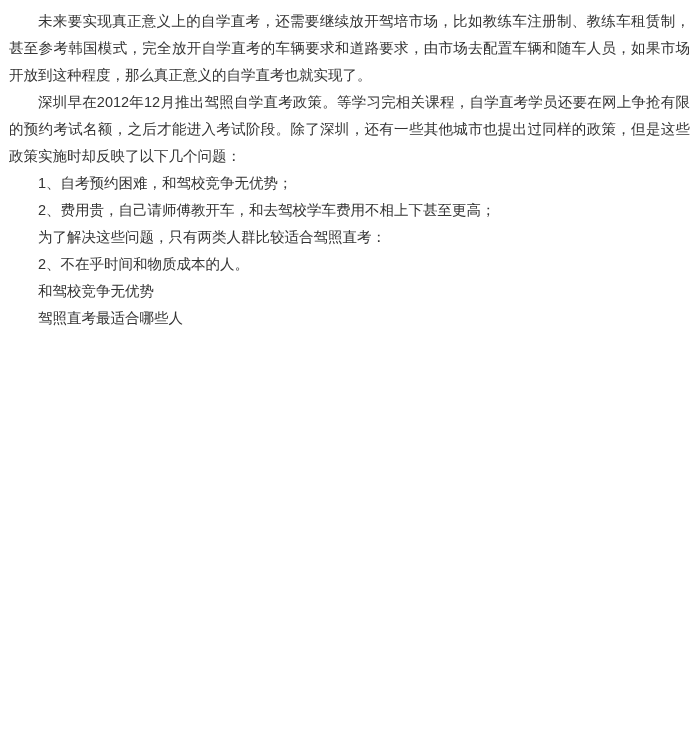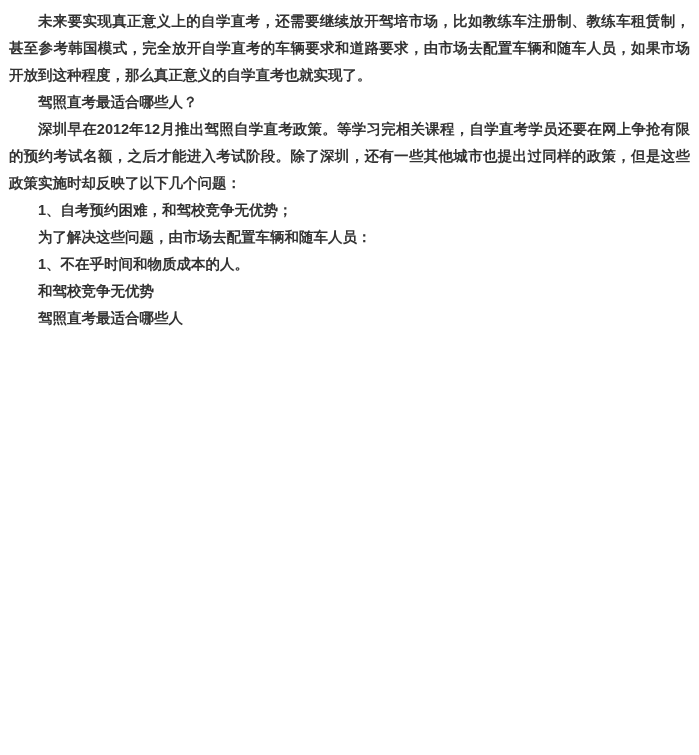--- a/index.html
+++ b/index.html
@@ -11,21 +11,20 @@
   body {
     width: 699px;
     min-height: 755px;
     font-family: "Liberation Sans", "DejaVu Sans", sans-serif;
     font-size: 14.5px;
     line-height: 27px;
     color: #333333;
   }
   .article {
     padding: 8px 9px 8px 9px;
-    font-weight: bold;
   }
   .article p {
     margin: 0;
     text-indent: 2em;
     word-break: break-all;
     text-align: justify;
   }
   
   .mb15 { margin-bottom: 15px; }
   .mb16 { margin-bottom: 16px; }
@@ -34,20 +33,20 @@
   .mb27 { margin-bottom: 27px; }
   .mb28 { margin-bottom: 28px; }
   .mb34 { margin-bottom: 34px; }
   .mb0  { margin-bottom: 0; }
 </style>
 </head>
 <body>
 
 <div class="article">
   <p class="mb23">未来要实现真正意义上的自学直考，还需要继续放开驾培市场，比如教练车注册制、教练车租赁制，甚至参考韩国模式，完全放开自学直考的车辆要求和道路要求，由市场去配置车辆和随车人员，如果市场开放到这种程度，那么真正意义的自学直考也就实现了。</p>
-  <p class="mb27">驾照直考最适合哪些人？</p>
   <p class="mb16">深圳早在2012年12月推出驾照自学直考政策。等学习完相关课程，自学直考学员还要在网上争抢有限的预约考试名额，之后才能进入考试阶段。除了深圳，还有一些其他城市也提出过同样的政策，但是这些政策实施时却反映了以下几个问题：</p>
   <p class="mb28">1、自考预约困难，和驾校竞争无优势；</p>
-  <p class="mb28">为了解决这些问题，由市场去配置车辆和随车人员：</p>
-  <p class="mb24">1、不在乎时间和物质成本的人。</p>
+  <p class="mb28">2、费用贵，自己请师傅教开车，和去驾校学车费用不相上下甚至更高；</p>
+  <p class="mb28">为了解决这些问题，只有两类人群比较适合驾照直考：</p>
+  <p class="mb24">2、不在乎时间和物质成本的人。</p>
   <p class="mb28">和驾校竞争无优势</p>
   <p class="mb0">驾照直考最适合哪些人</p>
 </div>
 
 </body></html>

